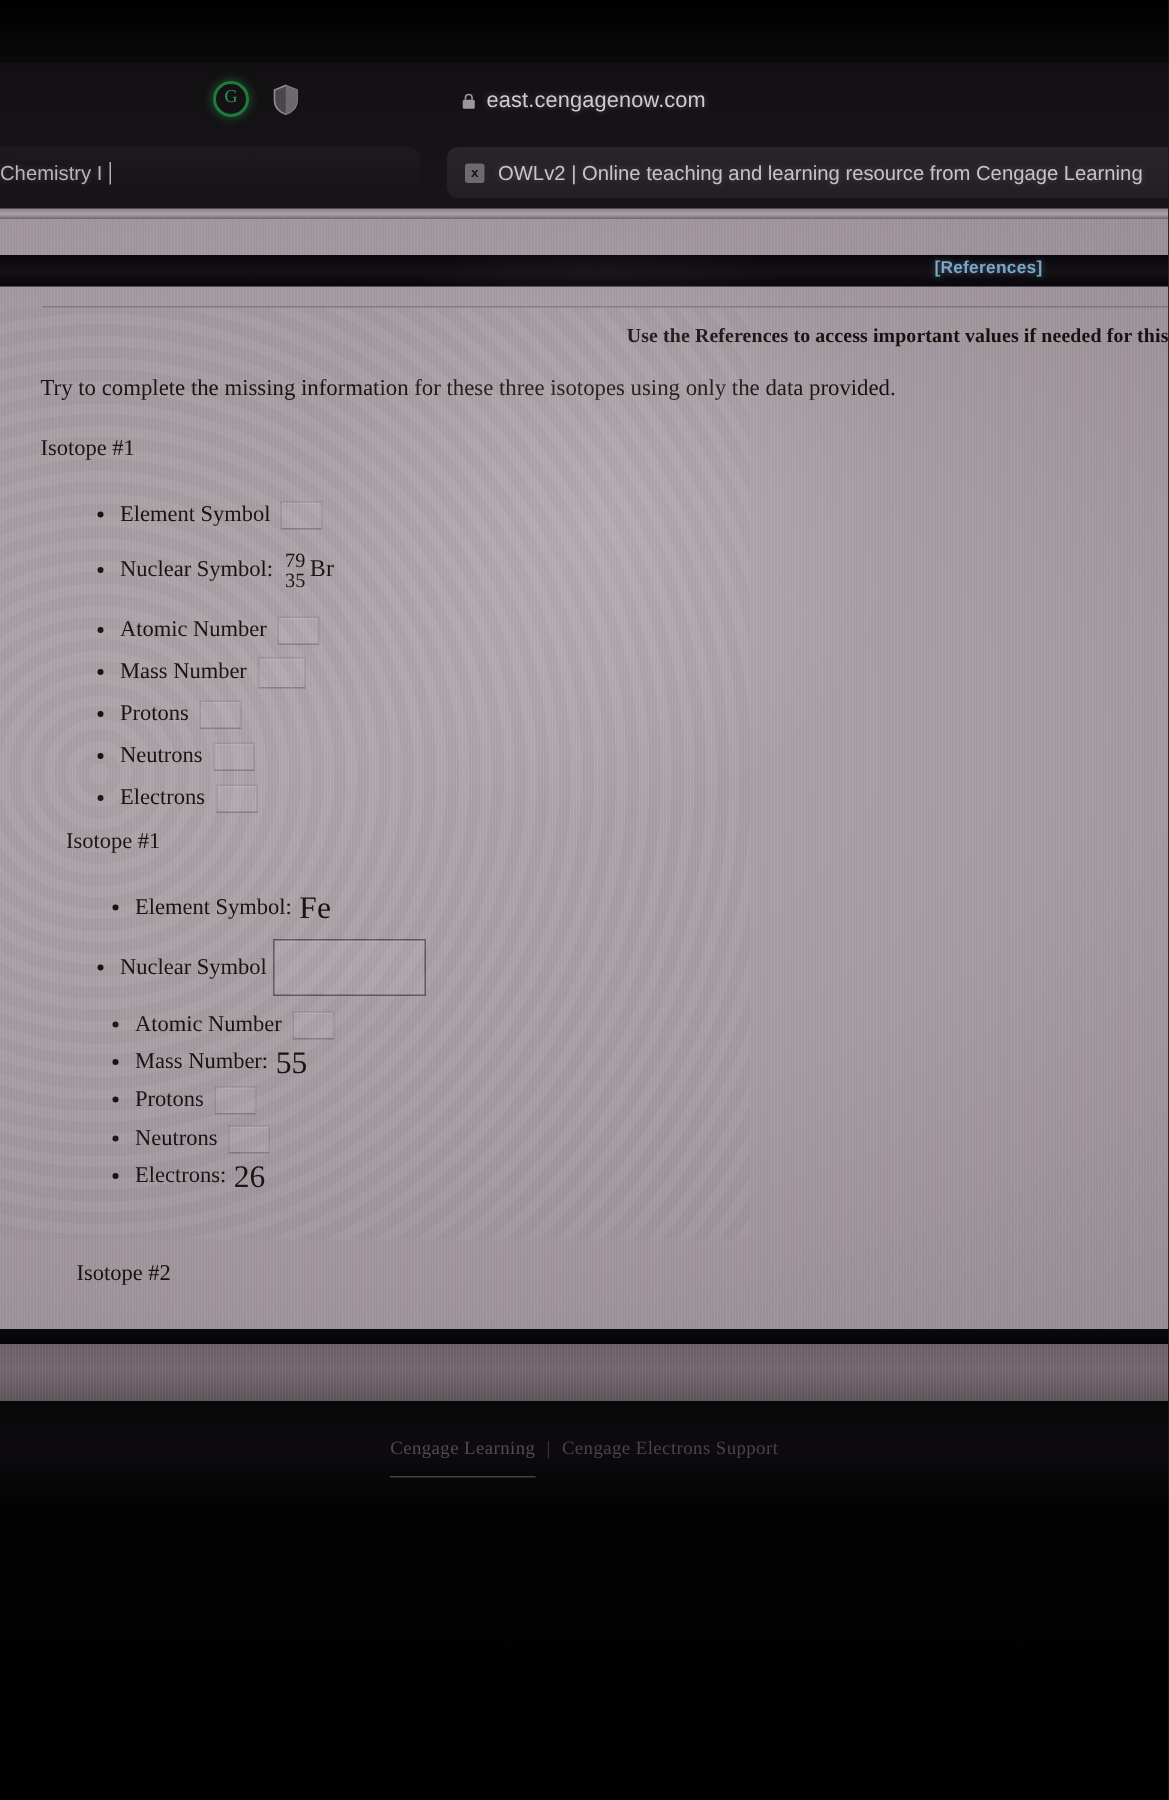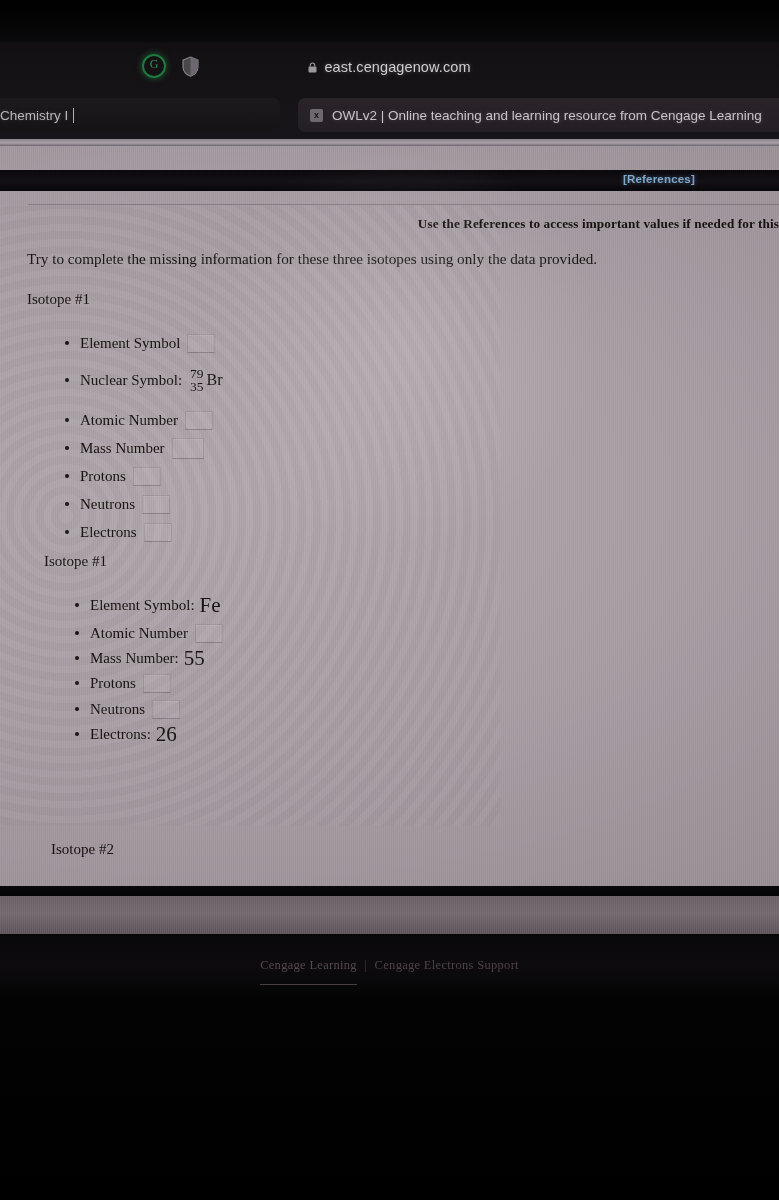--- a/index.html
+++ b/index.html
@@ -323,20 +323,24 @@
       </li>
     </ul>
 
     <div class="iso-head page-serif" style="left:44px;top:407px;">Isotope #1</div>
 
     <ul class="bul page-serif" style="left:72px;top:444px;">
       <li style="height:30px;">
         <span>Element Symbol:</span>
         <span class="inline-val">Fe</span>
       </li>
+      <li style="height:50px;margin-left:-10px;">
+        <span>Nuclear Symbol</span>
+        <span class="fld fld-big"></span>
+      </li>
       <li style="height:26px;">
         <span>Atomic Number</span>
         <span class="fld fld-sm"></span>
       </li>
       <li style="height:24px;">
         <span>Mass Number:</span>
         <span class="inline-val">55</span>
       </li>
       <li style="height:26px;">
         <span>Protons</span>

